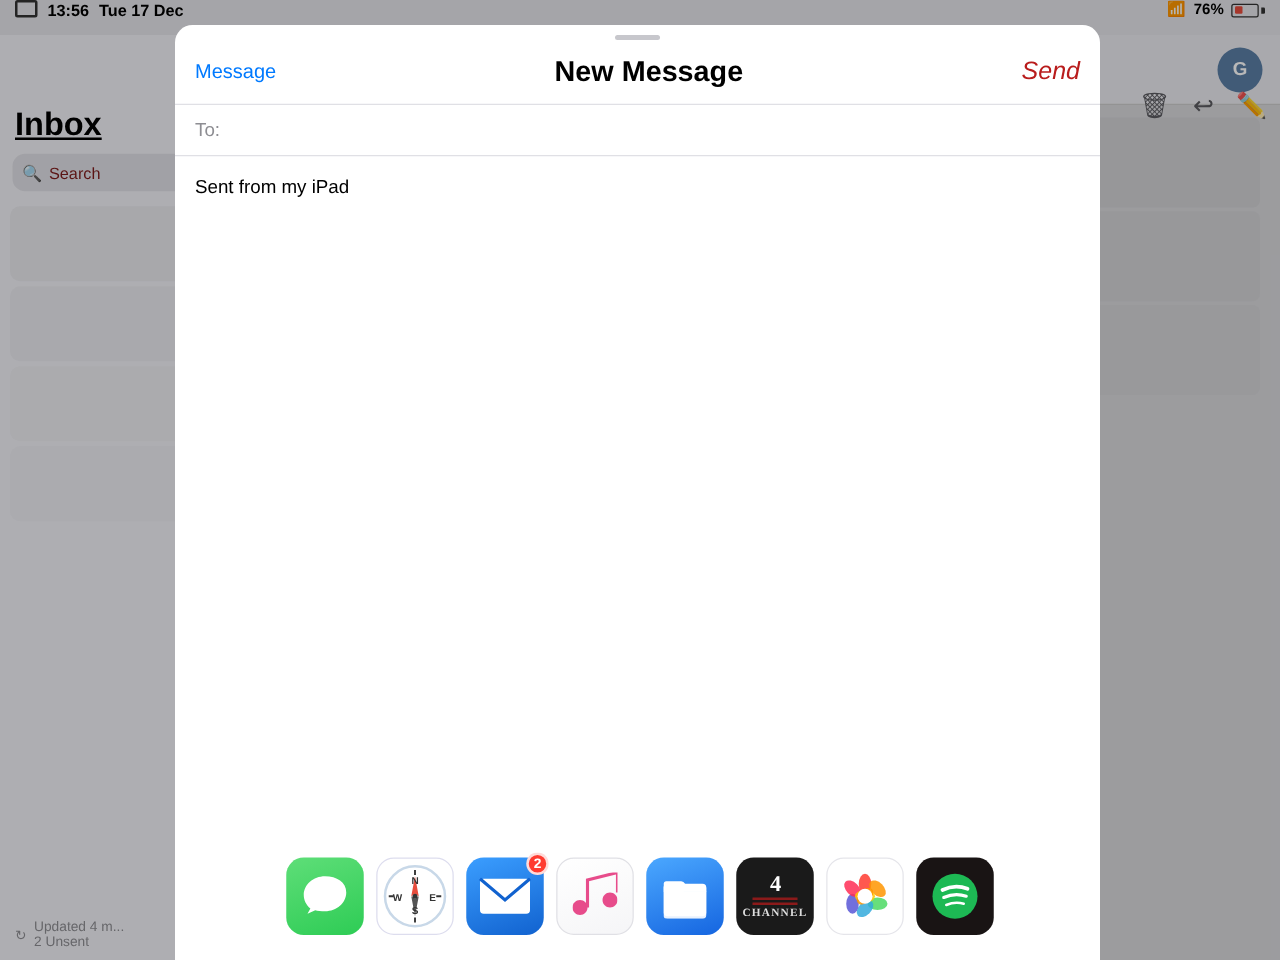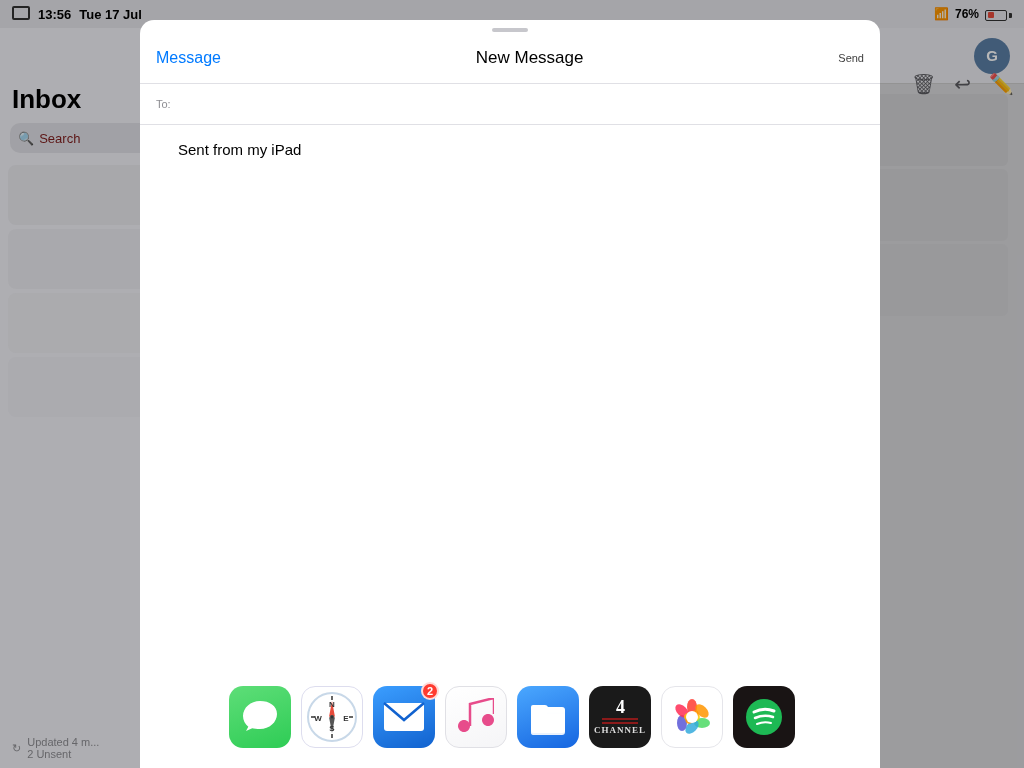--- a/index.html
+++ b/index.html
@@ -12,21 +12,21 @@
       position: relative;
     }
 
     
     .status-bar {
       position: absolute;
       top: 0; left: 0; right: 0;
       height: 28px;
       background: #e5e5ea;
       display: flex;
-      align-items: center;
+      align-items: flex-start;
       justify-content: space-between;
       padding: 0 12px;
       font-size: 13px;
       font-weight: 600;
       z-index: 10;
       gap: 41px;
     }
     .status-left { display: flex; align-items: center; gap: 8px; }
     .status-right { display: flex; align-items: center; gap: 6px; font-size: 12px; }
 
@@ -56,20 +56,21 @@
       height: 56px;
       display: flex;
       align-items: center;
       padding: 0 12px;
     }
     .inbox-title {
       font-size: 26px;
       font-weight: 700;
       color: #000;
       padding: 0 12px 8px;
+      text-decoration: underline;
     }
     .search-bar {
       margin: 0 10px 12px;
       background: #e0e0e6;
       border-radius: 10px;
       height: 30px;
       display: flex;
       align-items: center;
       padding: 0 8px;
       gap: 5px;
@@ -147,63 +148,63 @@
       justify-content: space-between;
       padding: 0 16px;
       border-bottom: 1px solid #e0e0e5;
     }
     .modal-cancel {
       color: #007aff;
       font-size: 16px;
       cursor: pointer;
     }
     .modal-title {
-      font-size: 17px;
-      font-weight: 400;
+      font-size: 23px;
+      font-weight: 700;
       color: #000;
     }
     .modal-send {
-      color: #404040;
-      font-size: 11px;
+      color: #b91c1c;
+      font-size: 20px;
+      font-style: italic;
     }
 
     
     .modal-fields {
       border-bottom: 1px solid #e0e0e5;
     }
     .field-row {
       display: flex;
       align-items: center;
       padding: 10px 16px;
       border-bottom: 1px solid #e8e8ed;
       min-height: 40px;
     }
     .field-row:last-child { border-bottom: none; }
     .field-label {
       color: #8e8e93;
-      font-size: 11px;
+      font-size: 15px;
       min-width: 68px;
     }
     .field-value {
       flex: 1;
       font-size: 15px;
       color: #000;
     }
     .field-attachment {
       color: #8e8e93;
       font-size: 14px;
     }
 
     
     .modal-body {
       flex: 1;
       padding: 16px;
       font-size: 15px;
       color: #000;
-      margin-left: 22px;
     }
     .signature {
       font-size: 15px;
       color: #000;
     }
 
     
     .dock {
       position: absolute;
       bottom: 10px;
@@ -285,21 +286,21 @@
   </style>
 </head>
 <body>
 
 <div class="status-bar">
   <div class="status-left">
     <span>
       <span class="ipad-icon"></span>
     </span>
     <span>13:56</span>
-    <span>Tue 17 Jul</span>
+    <span>Tue 17 Dec</span>
   </div>
   <div class="status-right">
     <span class="wifi-icon">📶</span>
     <span>76%</span>
     <span>
       <span class="battery-icon">
         <span class="battery-body">
             <span class="battery-fill"></span>
           </span>
         <span class="battery-tip"></span>

